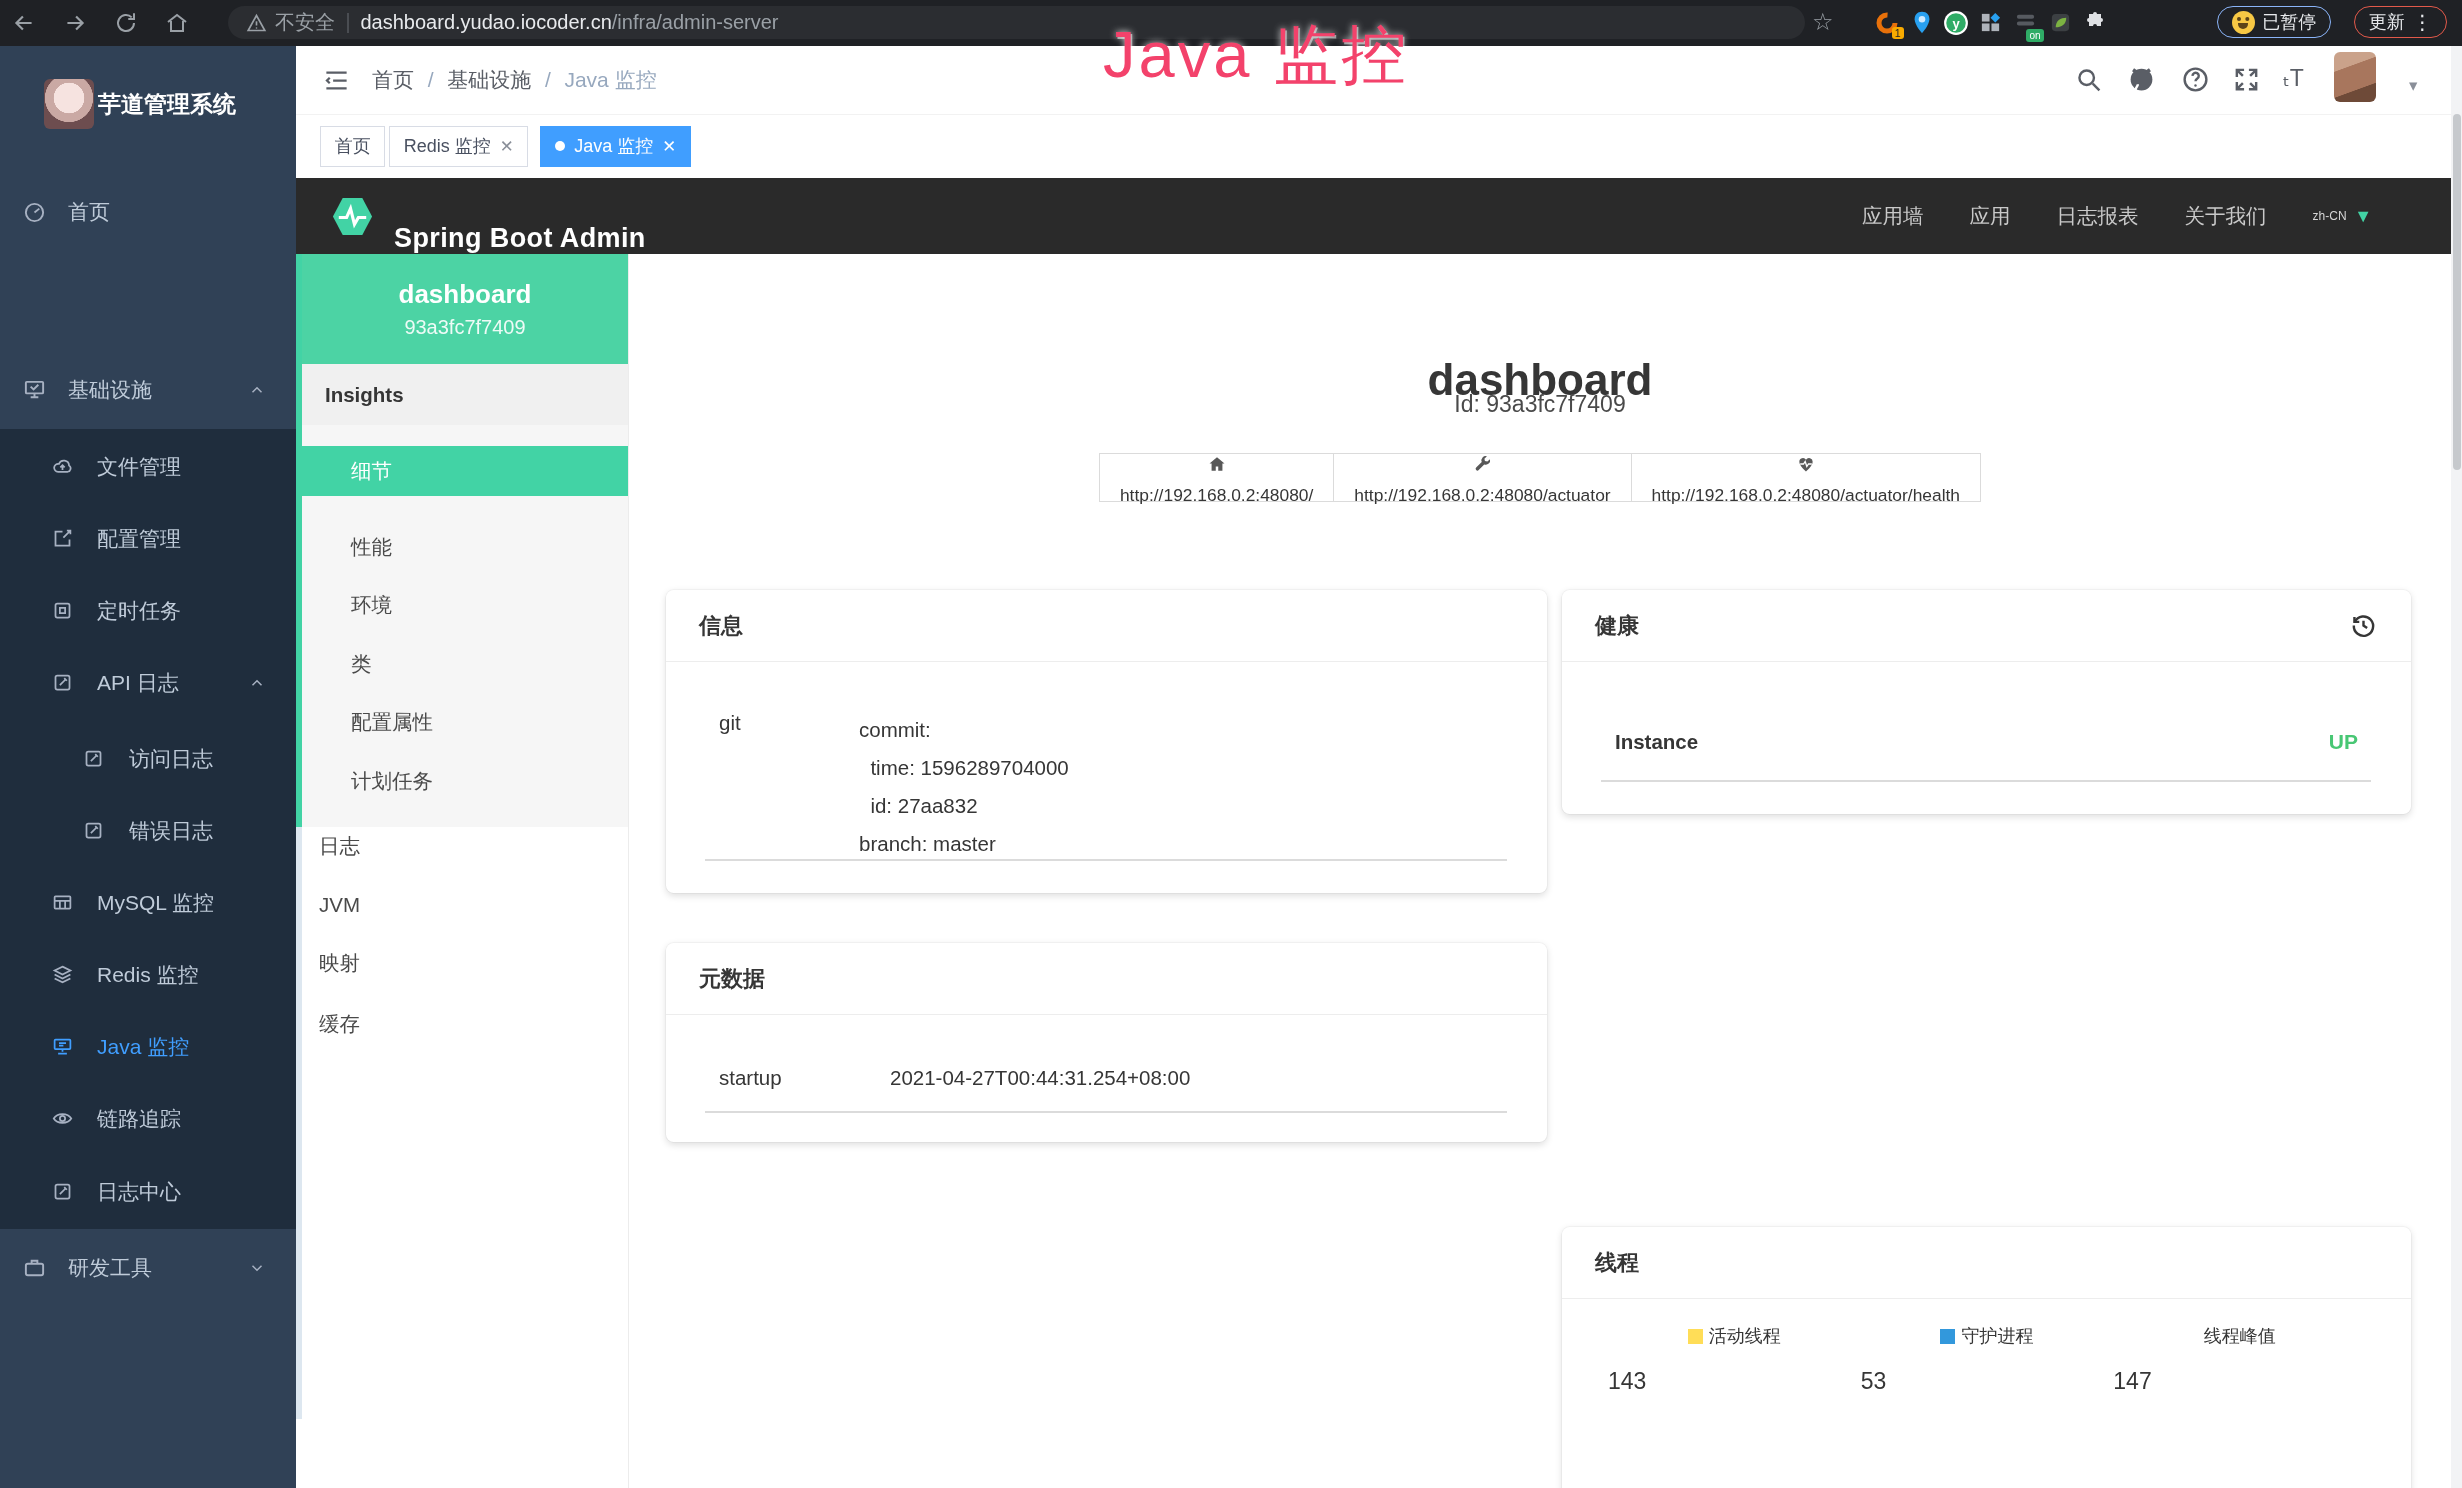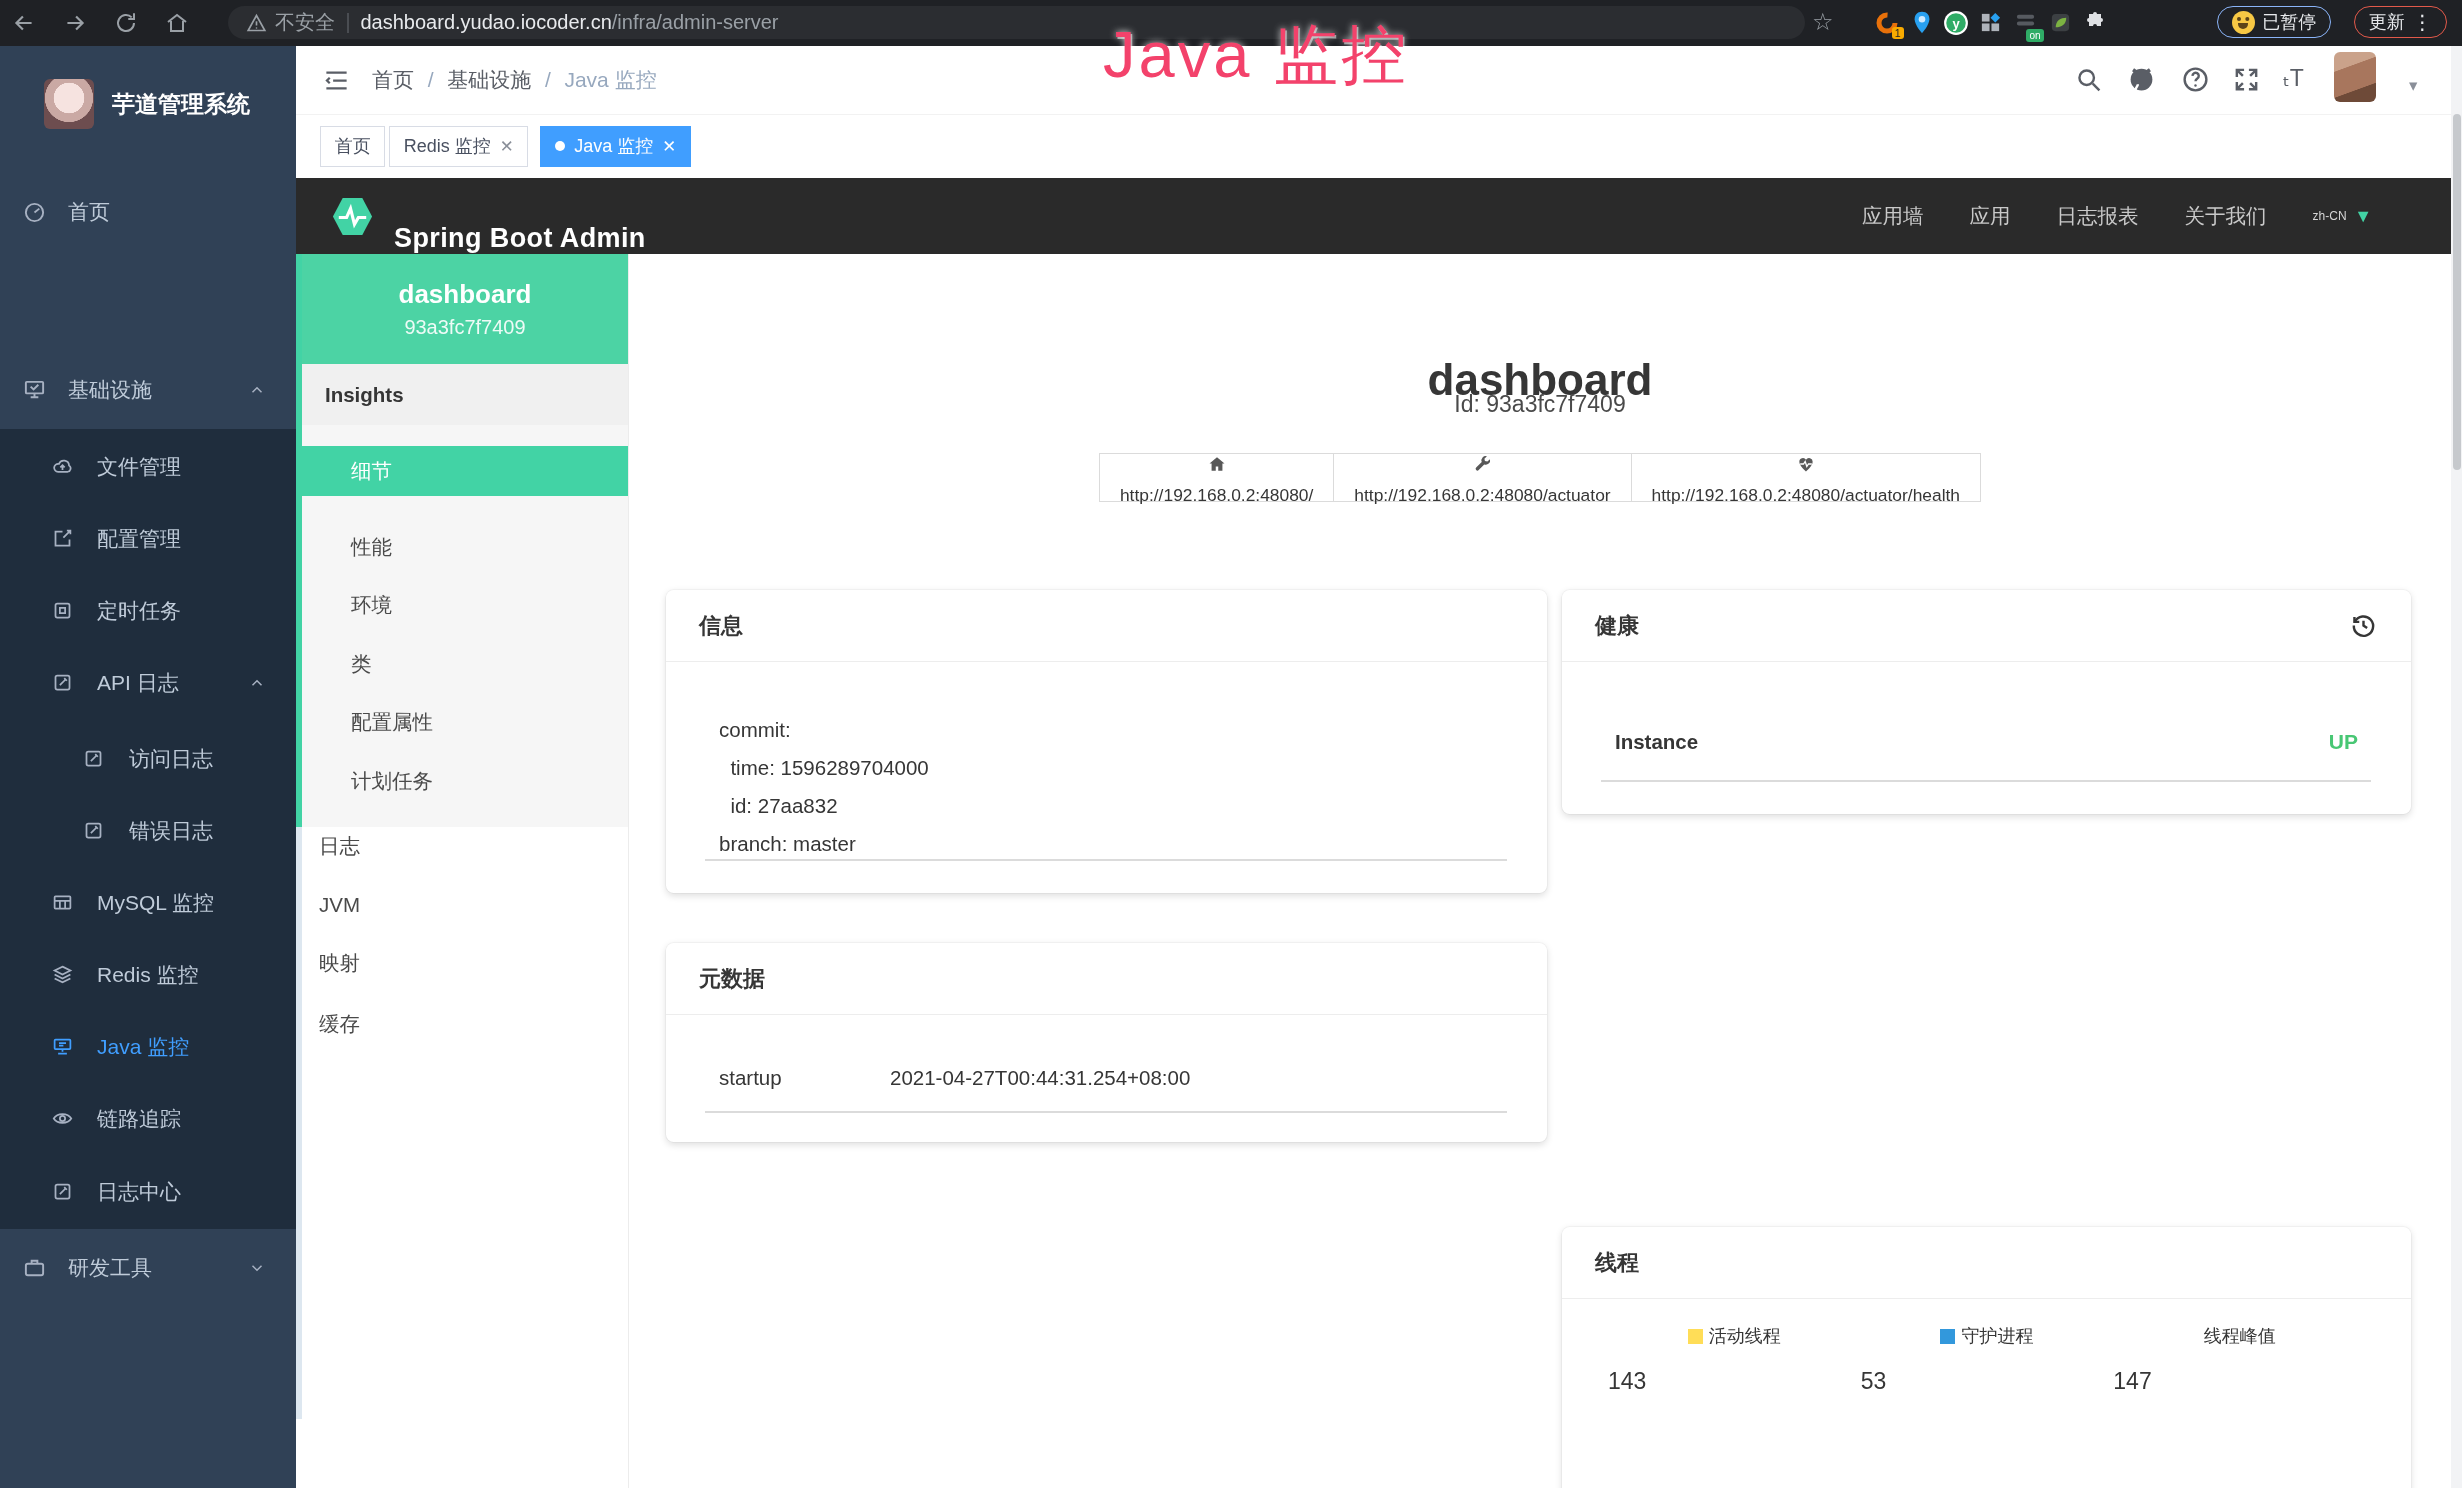--- a/index.html
+++ b/index.html
@@ -30,21 +30,21 @@
                 background:#5c4418;}
   .kebab{letter-spacing:0;font-size:20px;color:#e8eaed;}
 
   
   #annotation{position:absolute;left:1103px;top:10.6px;z-index:60;font-size:65px;color:#f3426b;
               font-weight:500;letter-spacing:3px;white-space:nowrap;
               text-shadow:0 0 7.6px rgba(255,255,255,.85),1.5px 1.5px 0 rgba(255,255,255,.5);}
 
   
   #app-sidebar{position:absolute;left:0;top:46px;width:296px;height:1443px;background:#304156;z-index:5;}
-  #logo-row{display:flex;align-items:center;gap:18px;padding:20px 0 0 44px;height:76px;}
+  #logo-row{display:flex;align-items:center;gap:4px;padding:20px 0 0 44px;height:76px;}
   #logo-img{width:50px;height:50px;border-radius:6px;flex:0 0 auto;
             background:radial-gradient(circle at 50% 38%,#f6e3e0 0 38%,#caa9a4 39% 60%,#6d4d4f 61% 100%);}
   #logo-title{color:#fff;font-size:23px;font-weight:bold;}
   .mi{position:absolute;left:0;width:296px;height:73px;display:flex;align-items:center;color:#bfcbd9;
       font-size:21px;cursor:pointer;}
   .mi .ic{position:absolute;left:23px;width:23px;height:23px;color:#a7b1c2;}
   .mi .lbl{position:absolute;left:68px;white-space:nowrap;}
   .mi .chev{position:absolute;right:30px;color:#a7b1c2;}
   #app-submenu{position:absolute;left:0;top:383px;width:296px;height:800px;background:#1f2d3d;}
   .smi{position:absolute;left:0;width:296px;height:65px;display:flex;align-items:center;color:#bfcbd9;font-size:21px;cursor:pointer;}
@@ -549,20 +549,21 @@
           </span>
         <span>http://192.168.0.2:48080/actuator/health</span>
       </div>
     </div>
 
     <section class="card" style="left:38px;top:336px;width:881px;height:303px">
       <div class="card-hdr">
           <span>信息</span>
         </div>
       <div class="kv-row" style="left:53px;top:121px;width:781px">
+        <span class="kv-key">git</span>
         <span style="line-height:1.85">
           <span>commit:</span><br>
           &nbsp;&nbsp;<span>time: 1596289704000</span><br>
           &nbsp;&nbsp;<span>id: 27aa832</span><br>
           <span>branch: master</span>
         </span>
       </div>
       <div class="divider" style="left:39px;top:269px;width:802px"></div>
     </section>
 

